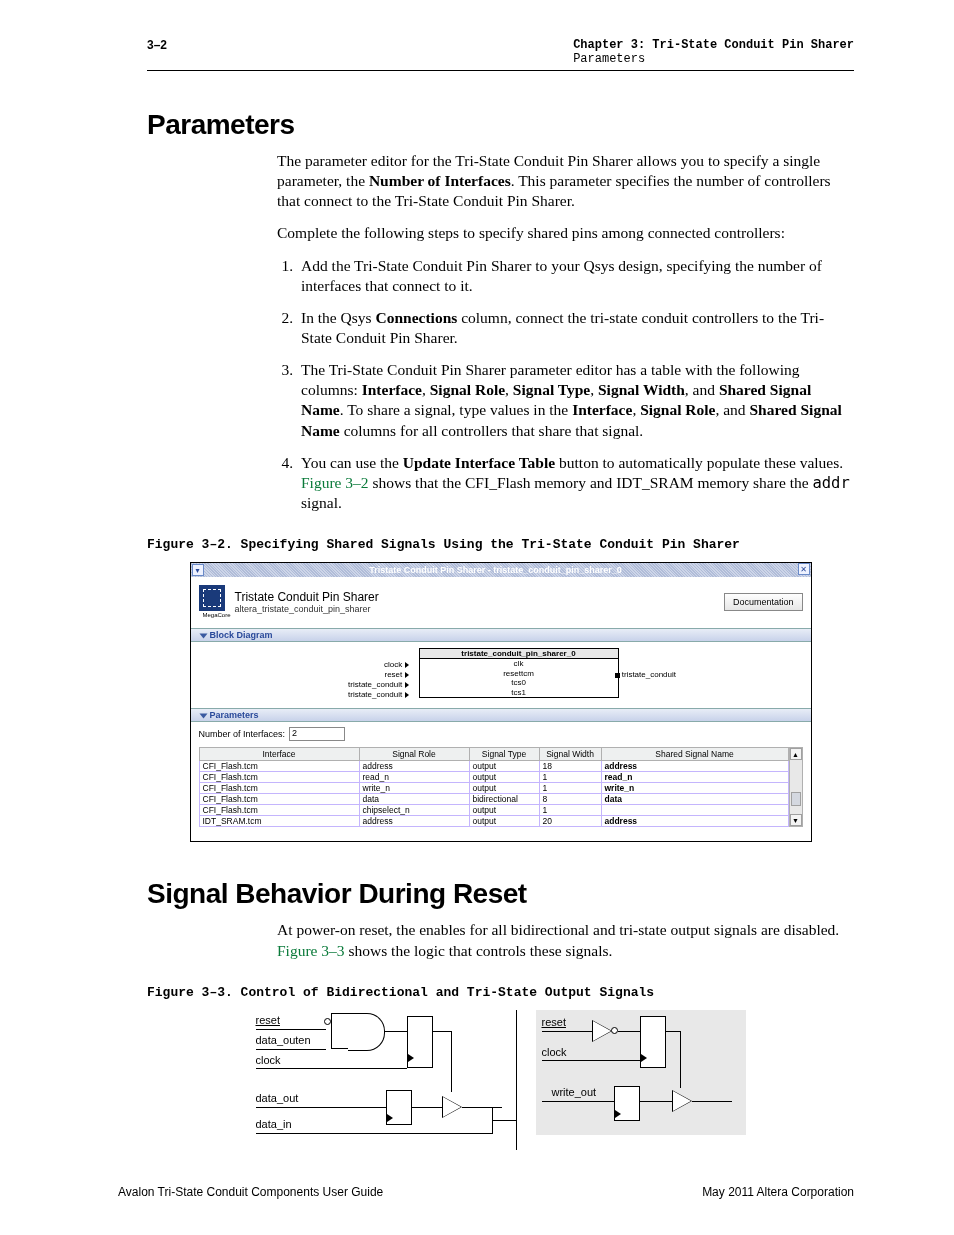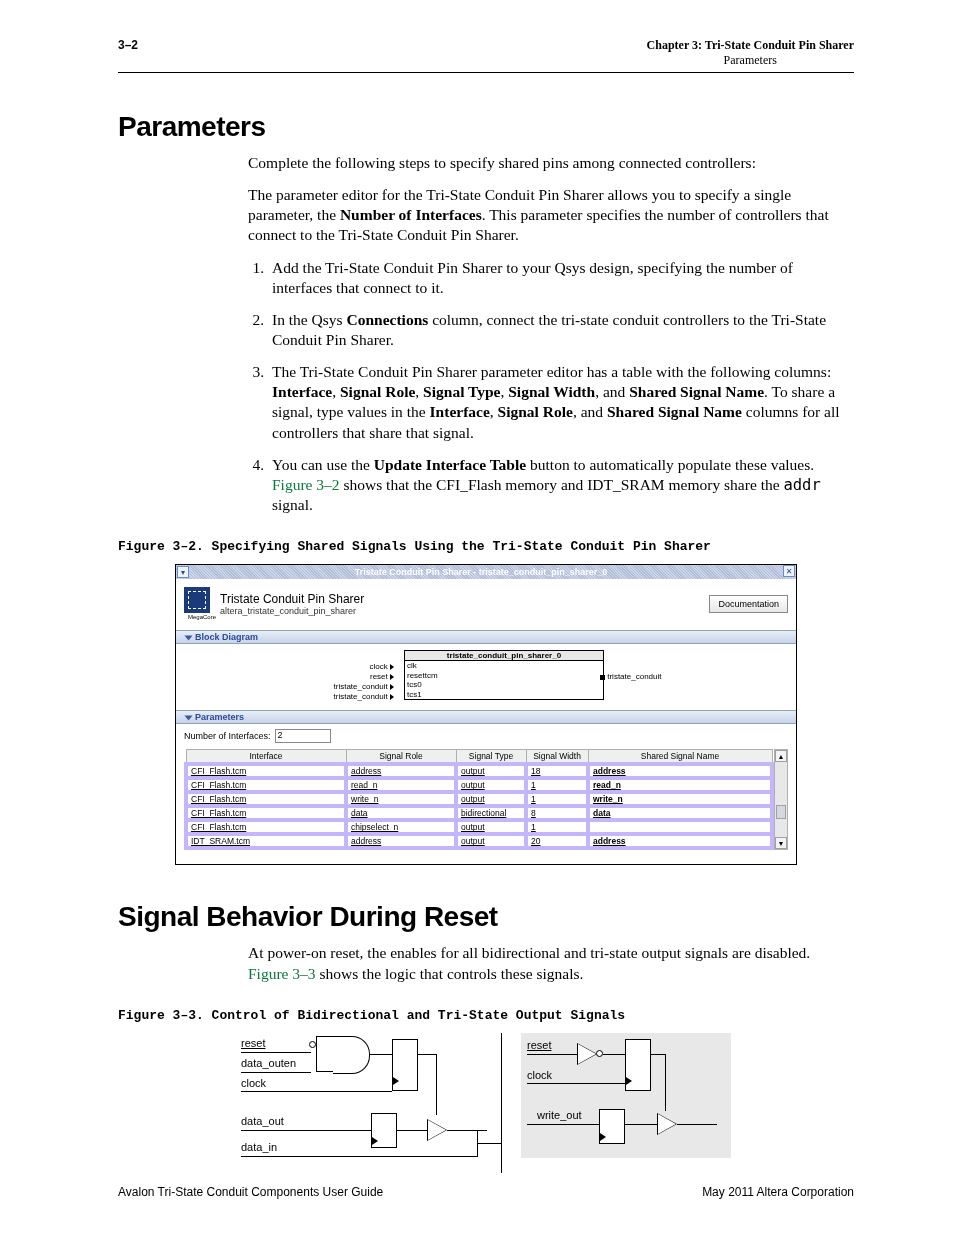--- a/index.html
+++ b/index.html
@@ -6,36 +6,37 @@
   body {
     width: 954px;
     height: 1235px;
     background: #fff;
     font-family: "Times New Roman", serif;
     position: relative;
     color: #000;
   }
   .page {
     padding: 38px 100px 0 118px;
+    margin-left: 29px;
   }
   .header-row {
     display: flex;
     justify-content: space-between;
     align-items: flex-start;
     font-size: 12px;
     margin-bottom: 4px;
   }
   .header-left {
     font-family: Arial, sans-serif;
     font-weight: bold;
     font-size: 12px;
   }
   .header-right {
-    text-align: center;
-    font-family: Liberation Serif, serif;
+    text-align: left;
+    font-family: Liberation Mono, monospace;
     font-size: 12px;
   }
   .header-right .chapter-line { font-weight: bold; }
   .header-right .sub-line { font-weight: normal; }
   .header-rule {
     height: 1px;
     background: #000;
     margin-top: 2px;
     margin-bottom: 38px;
   }
@@ -118,33 +119,33 @@
     background:linear-gradient(#e8edf7,#c8d2ea);
     border-top:1px solid #8aa;border-bottom:1px solid #8aa;
     padding:1px 10px;color:#2a4a9a;font-size:9px;font-weight:bold;
   }
   .section-bar .tri{display:inline-block;width:0;height:0;border-top:4px solid transparent;border-bottom:4px solid transparent;border-left:5px solid #3a5aa0;margin-right:4px;vertical-align:middle;transform:rotate(90deg);}
   .block-diagram-area{padding:6px 8px 10px 8px;position:relative;}
   .bd-box{
     margin-left:220px;width:200px;border:1px solid #000;font-size:8px;position:relative;
   }
   .bd-box .bd-title{background:#e8e8e8;border-bottom:1px solid #000;text-align:center;font-weight:bold;padding:0 2px;}
-  .bd-row{display:flex;justify-content:flex-start;padding:0 2px;line-height:1.2;}
+  .bd-row{display:flex;justify-content:center;padding:0 2px;line-height:1.2;}
   .bd-left-label{position:absolute;text-align:right;font-size:8px;}
   .bd-right-label{position:absolute;font-size:8px;}
   .bd-tick{display:inline-block;width:0;height:0;border-top:3px solid transparent;border-bottom:3px solid transparent;border-left:4px solid #000;vertical-align:middle;}
   .bd-square{display:inline-block;width:5px;height:5px;background:#000;vertical-align:middle;}
   .params-body{padding:5px 8px 14px 8px;}
   .num-if-row{display:flex;align-items:center;margin-bottom:6px;}
   .num-if-row label{font-size:9px;margin-right:4px;}
   .num-if-row .inputbox{border:1px solid #888;background:#fff;width:56px;height:14px;padding:0 2px;font-size:9px;}
   .sig-table-wrap{display:flex;}
   .sig-table{border-collapse:collapse;width:100%;font-size:8.5px;}
   .sig-table th{background:#eef0f0;border:1px solid #b0b0b0;font-weight:normal;padding:1px 3px;text-align:center;}
-  .sig-table td{border:4px solid #c4b5fd;padding:0 3px;background:#fff;text-decoration:underline;}
+  .sig-table td{border:1px solid #c4b5fd;padding:0 3px;background:#fff;}
   .scroll-col{width:14px;background:#e8e8e8;border:1px solid #b0b0b0;display:flex;flex-direction:column;justify-content:space-between;align-items:center;}
   .scroll-col .sbtn{width:12px;height:12px;background:#f4f4f4;border:1px solid #a0a0a0;display:flex;align-items:center;justify-content:center;font-size:7px;}
   .scroll-col .sthumb{width:10px;height:14px;background:#d4d8e0;border:1px solid #a0a0a0;margin-top:24px;}
   
   .logic-diagram{
     margin:0 auto;width:490px;height:140px;position:relative;
     font-family:Arial,sans-serif;font-size:11px;
   }
   .ld-label{position:absolute;text-align:left;}
   .ld-line{position:absolute;background:#000;height:1px;}
@@ -178,24 +179,24 @@
     <span class="header-left">3–2</span>
     <span class="header-right">
       <span class="chapter-line">Chapter 3:  Tri-State Conduit Pin Sharer</span><br>
       <span class="sub-line">Parameters</span>
     </span>
   </div>
   <div class="header-rule"></div>
 
   <h1 class="section">Parameters</h1>
 
-  <p class="body-text">Complete the following steps to specify shared pins among connected controllers:</p>
   <p class="body-text">
     <span>The parameter editor for the Tri-State Conduit Pin Sharer allows you to specify a single parameter, the </span><span class="bold">Number of Interfaces</span><span>. This parameter specifies the number of controllers that connect to the Tri-State Conduit Pin Sharer.</span>
   </p>
+  <p class="body-text">Complete the following steps to specify shared pins among connected controllers:</p>
 
   <ol class="steps">
     <li>Add the Tri-State Conduit Pin Sharer to your Qsys design, specifying the number of interfaces that connect to it.</li>
     <li>
       <span>In the Qsys </span><span class="bold">Connections</span><span> column, connect the tri-state conduit controllers to the Tri-State Conduit Pin Sharer.</span>
     </li>
     <li>
       <span>The Tri-State Conduit Pin Sharer parameter editor has a table with the following columns: </span><span class="bold">Interface</span><span>, </span><span class="bold">Signal Role</span><span>, </span><span class="bold">Signal Type</span><span>, </span><span class="bold">Signal Width</span><span>, and </span><span class="bold">Shared Signal Name</span><span>. To share a signal, type values in the </span><span class="bold">Interface</span><span>, </span><span class="bold">Signal Role</span><span>, and </span><span class="bold">Shared Signal Name</span><span> columns for all controllers that share that signal.</span>
     </li>
     <li>

